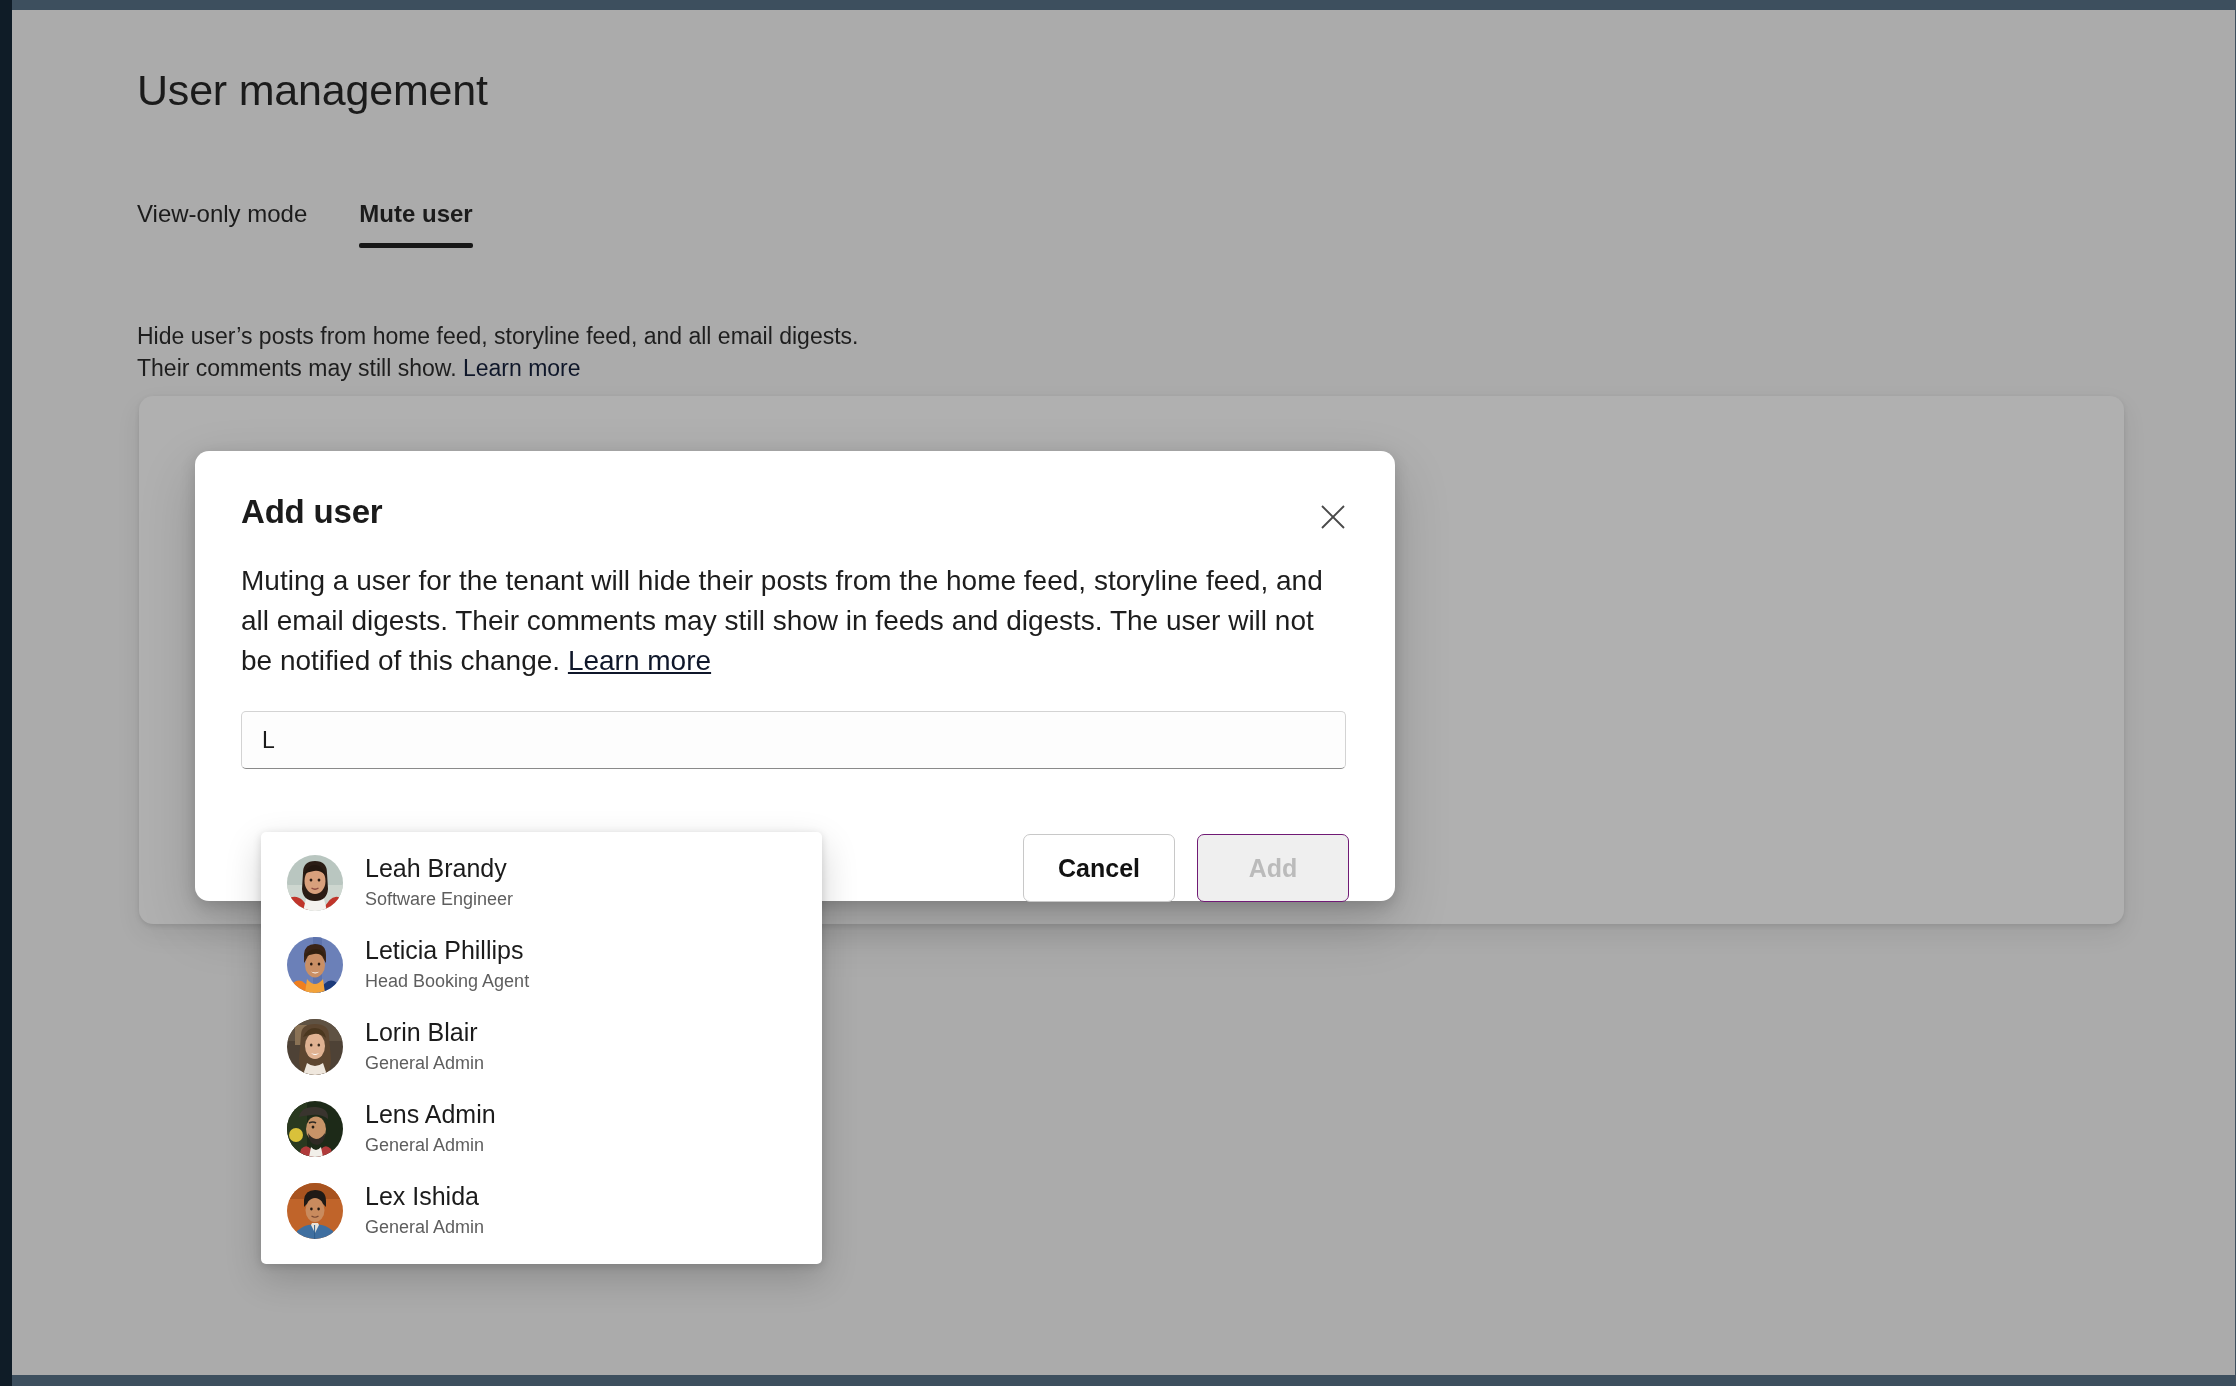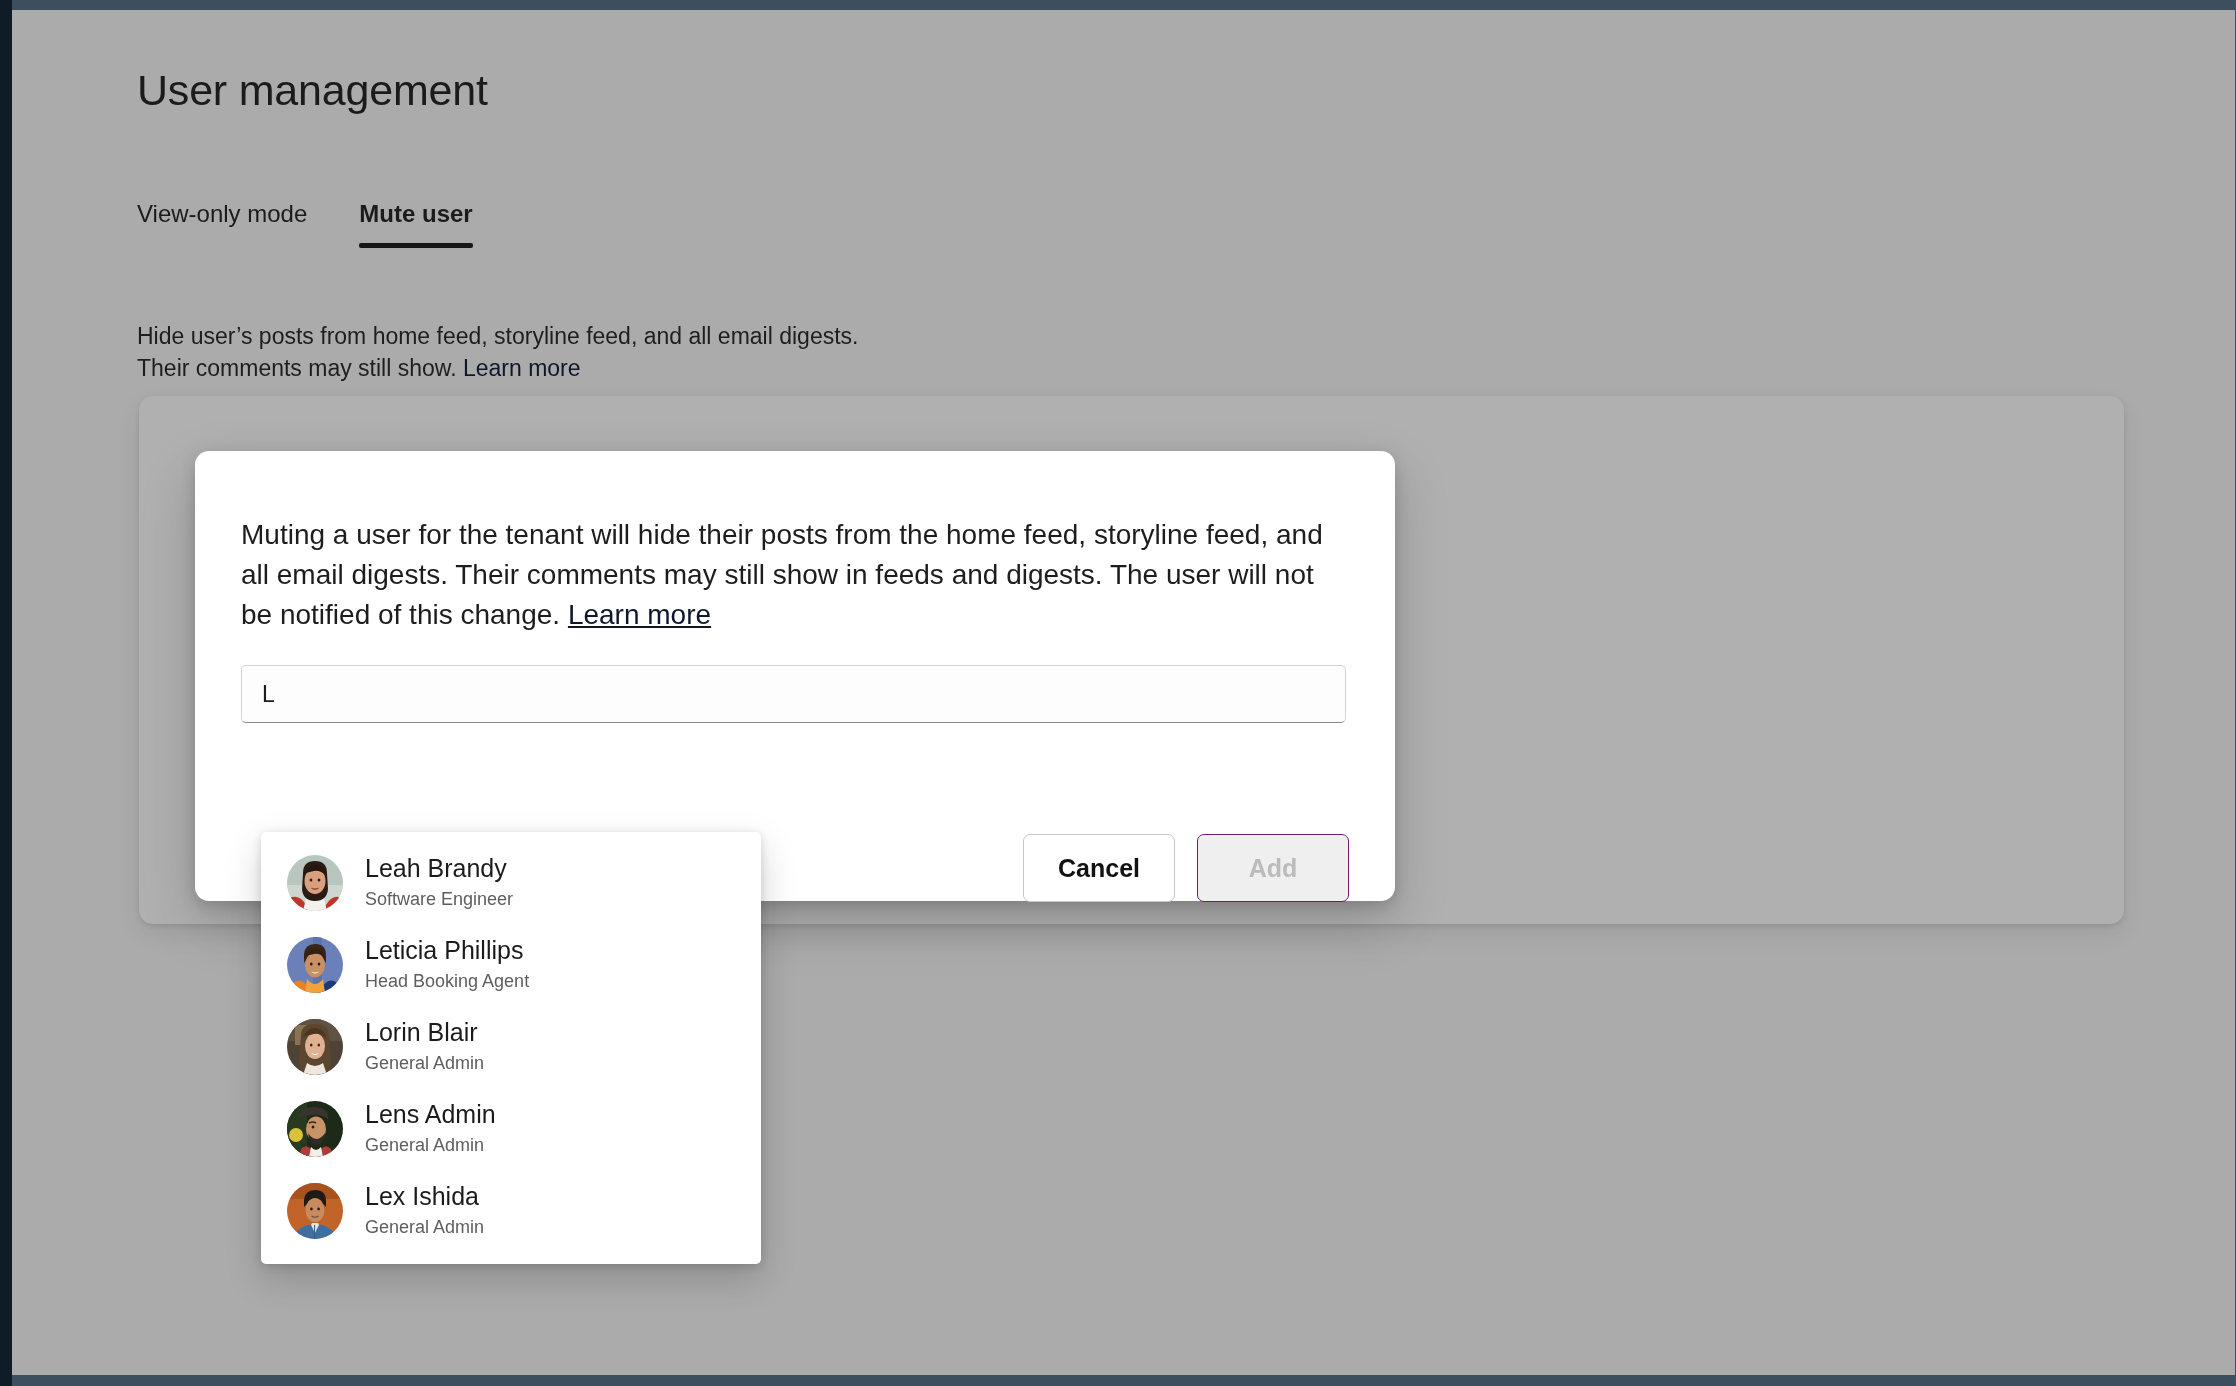--- a/index.html
+++ b/index.html
@@ -195,21 +195,21 @@
     border: 1px solid #701a75;
     color: #bbbbbb;
     cursor: default;
   }
 
   
   #suggestion-list {
     position: absolute;
     left: 249px;
     top: 822px;
-    width: 500px;
+    width: 561px;
     background: #ffffff;
     border-radius: 5px;
     box-shadow: 0 2px 8px rgba(0,0,0,0.14), 0 14px 36px rgba(0,0,0,0.18);
     padding: 10px 0 12px 0;
     overflow: hidden;
   }
   .suggestion-item {
     display: flex;
     align-items: center;
     gap: 22px;
@@ -256,20 +256,28 @@
 
     <div id="page-desc">
       <div>Hide user’s posts from home feed, storyline feed, and all email digests.</div>
       <div><span>Their comments may still show. </span><span class="link">Learn more</span></div>
     </div>
 
     <div id="content-card"></div>
 
     <div id="add-user-dialog">
 
+      <div id="dialog-header">
+        <div id="dialog-title">Add user</div>
+        <button id="close-button" aria-label="Close">
+          <svg width="28" height="28" viewBox="0 0 28 28">
+            <path d="M3 3 L25 25 M25 3 L3 25" stroke="#4a4a4a" stroke-width="1.9" fill="none"></path>
+          </svg>
+        </button>
+      </div>
 
       <div id="dialog-body"><span>Muting a user for the tenant will hide their posts from the home feed, storyline feed, and all email digests. Their comments may still show in feeds and digests. The user will not be notified of this change. </span><span class="link underlined">Learn more</span></div>
 
       <div id="search-field">
         <span>L</span>
       </div>
 
       <div id="dialog-footer">
         <div class="btn btn-secondary">Cancel</div>
         <div class="btn btn-primary-disabled">Add</div>

